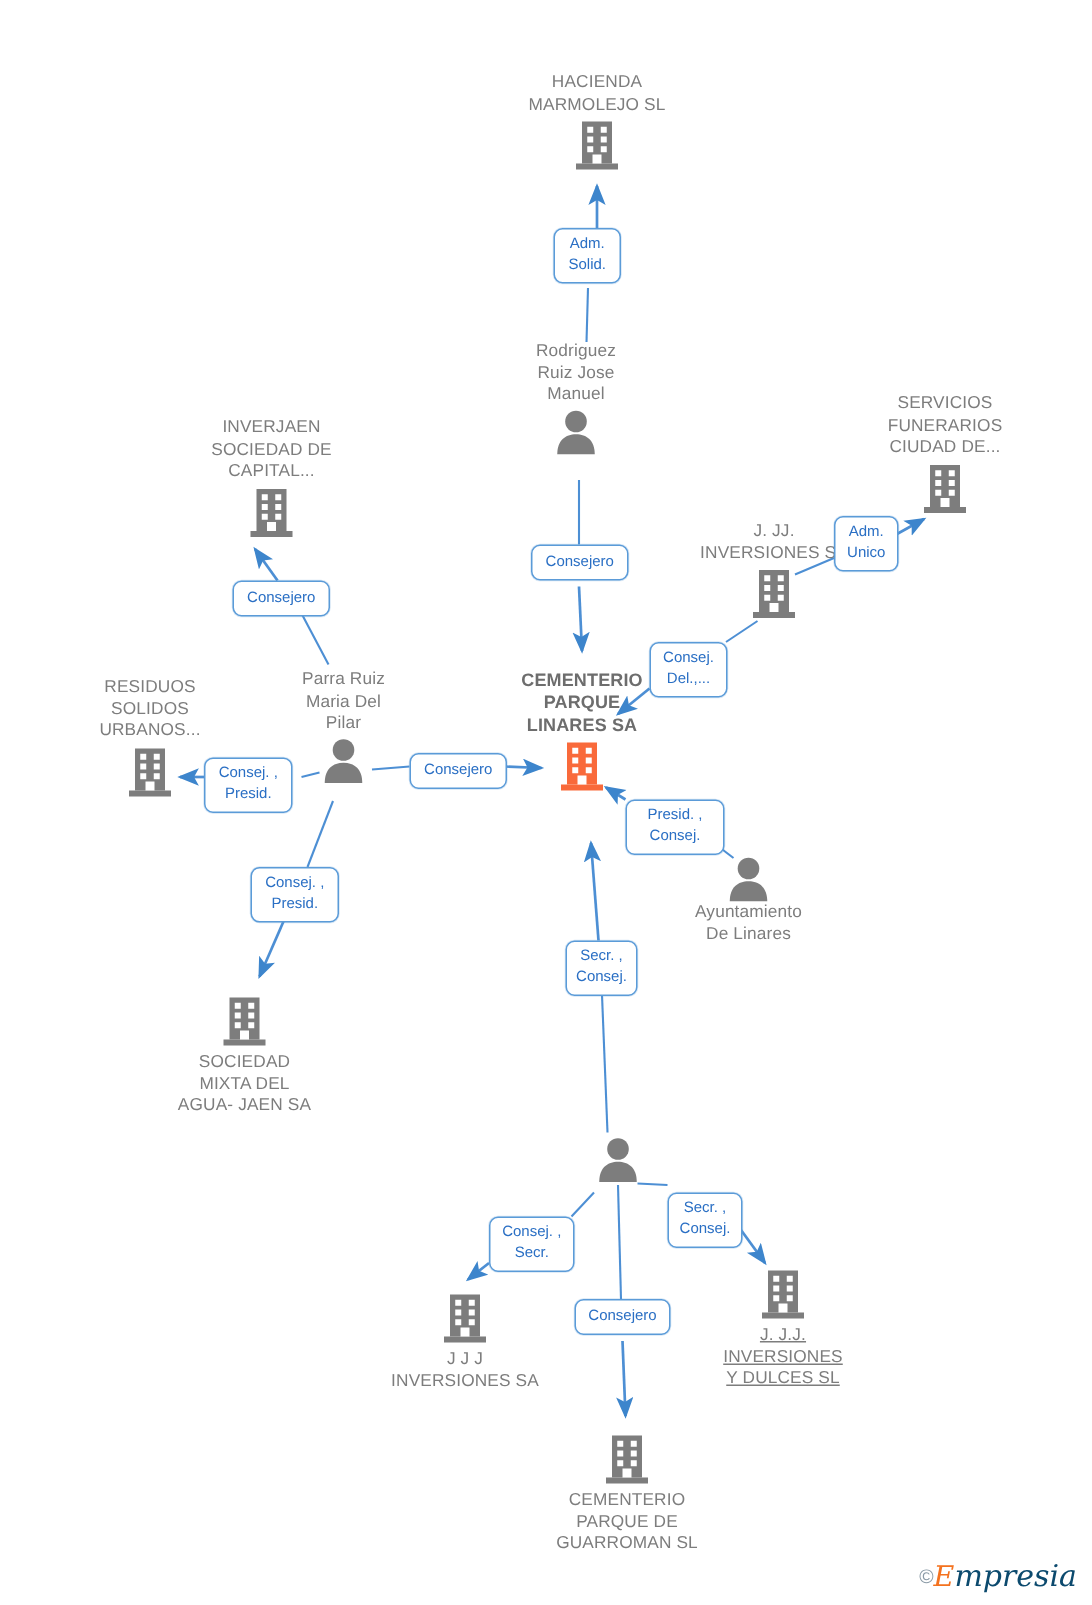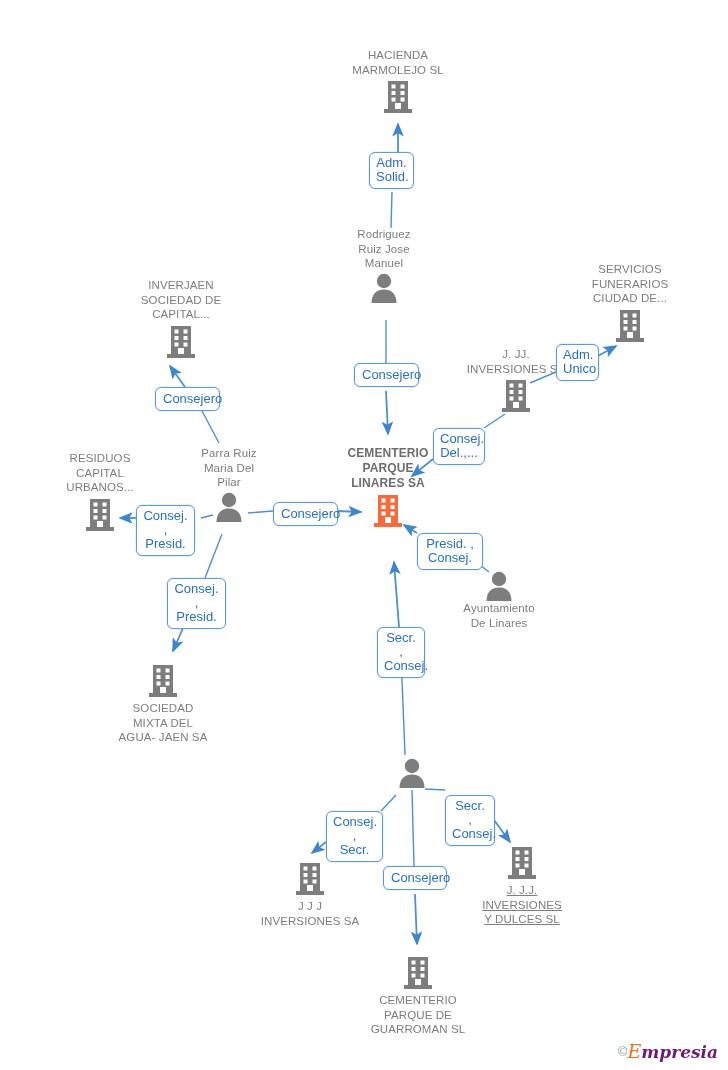--- a/index.html
+++ b/index.html
@@ -51,21 +51,21 @@
     font-size: 12px;
     line-height: 15px;
   }
   .edge-label {
     position: absolute;
     box-sizing: border-box;
     border: 1.3px solid #5b9bd8;
     border-radius: 6px;
     background: #ffffff;
     color: #2a6fc4;
-    font-size: 13px;
+    font-size: 10px;
     line-height: 14px;
     text-align: center;
     padding: 3px 6px 4px 6px;
     white-space: pre-line;
     box-shadow: 0 0 0 0.5px rgba(91,155,216,0.25);
   }
   .edge-label.one-line { padding: 4px 7px 4px 7px; }
   .watermark {
     position: absolute;
     right: 10px;
@@ -79,25 +79,24 @@
     font-size: 13px;
     vertical-align: 2px;
   }
   .watermark .e {
     color: #f4721f;
     font-family: "DejaVu Serif", serif;
     font-style: italic;
     font-size: 19px;
   }
   .watermark .rest {
-    color: #701a75;
+    color: #0c4a6e;
     font-family: "DejaVu Serif", serif;
     font-style: italic;
-    font-size: 17px;
-    font-weight: bold;
+    font-size: 20px;
   }
 </style>
 </head>
 <body>
 
 <div id="canvas">
 
   <svg id="edges" viewBox="0 0 728 1070">
     <defs>
       <marker id="arrow" markerWidth="9" markerHeight="9" refX="7" refY="3.2" orient="auto" markerUnits="strokeWidth">
@@ -226,21 +225,21 @@
         <rect x="18.5" y="12" width="4" height="4" fill="#ffffff"></rect>
         <rect x="9.5" y="18.5" width="4" height="4" fill="#ffffff"></rect>
         <rect x="18.5" y="18.5" width="4" height="4" fill="#ffffff"></rect>
         <rect x="13" y="24" width="6" height="6" fill="#ffffff"></rect>
       </svg>
     </span>
   </div>
 
   <div class="node type-company above" style="left:100px; top:451px;">
     <span class="label">RESIDUOS
-CAPITAL
+SOLIDOS
 URBANOS...</span>
     <span class="glyph">
       <svg width="32" height="36" viewBox="0 0 32 36" aria-hidden="true">
         <rect x="6" y="2" width="20" height="28" fill="#7d7d7d"></rect>
         <rect x="2" y="30" width="28" height="4" fill="#7d7d7d"></rect>
         <rect x="9.5" y="5.5" width="4" height="4" fill="#ffffff"></rect>
         <rect x="18.5" y="5.5" width="4" height="4" fill="#ffffff"></rect>
         <rect x="9.5" y="12" width="4" height="4" fill="#ffffff"></rect>
         <rect x="18.5" y="12" width="4" height="4" fill="#ffffff"></rect>
         <rect x="9.5" y="18.5" width="4" height="4" fill="#ffffff"></rect>

